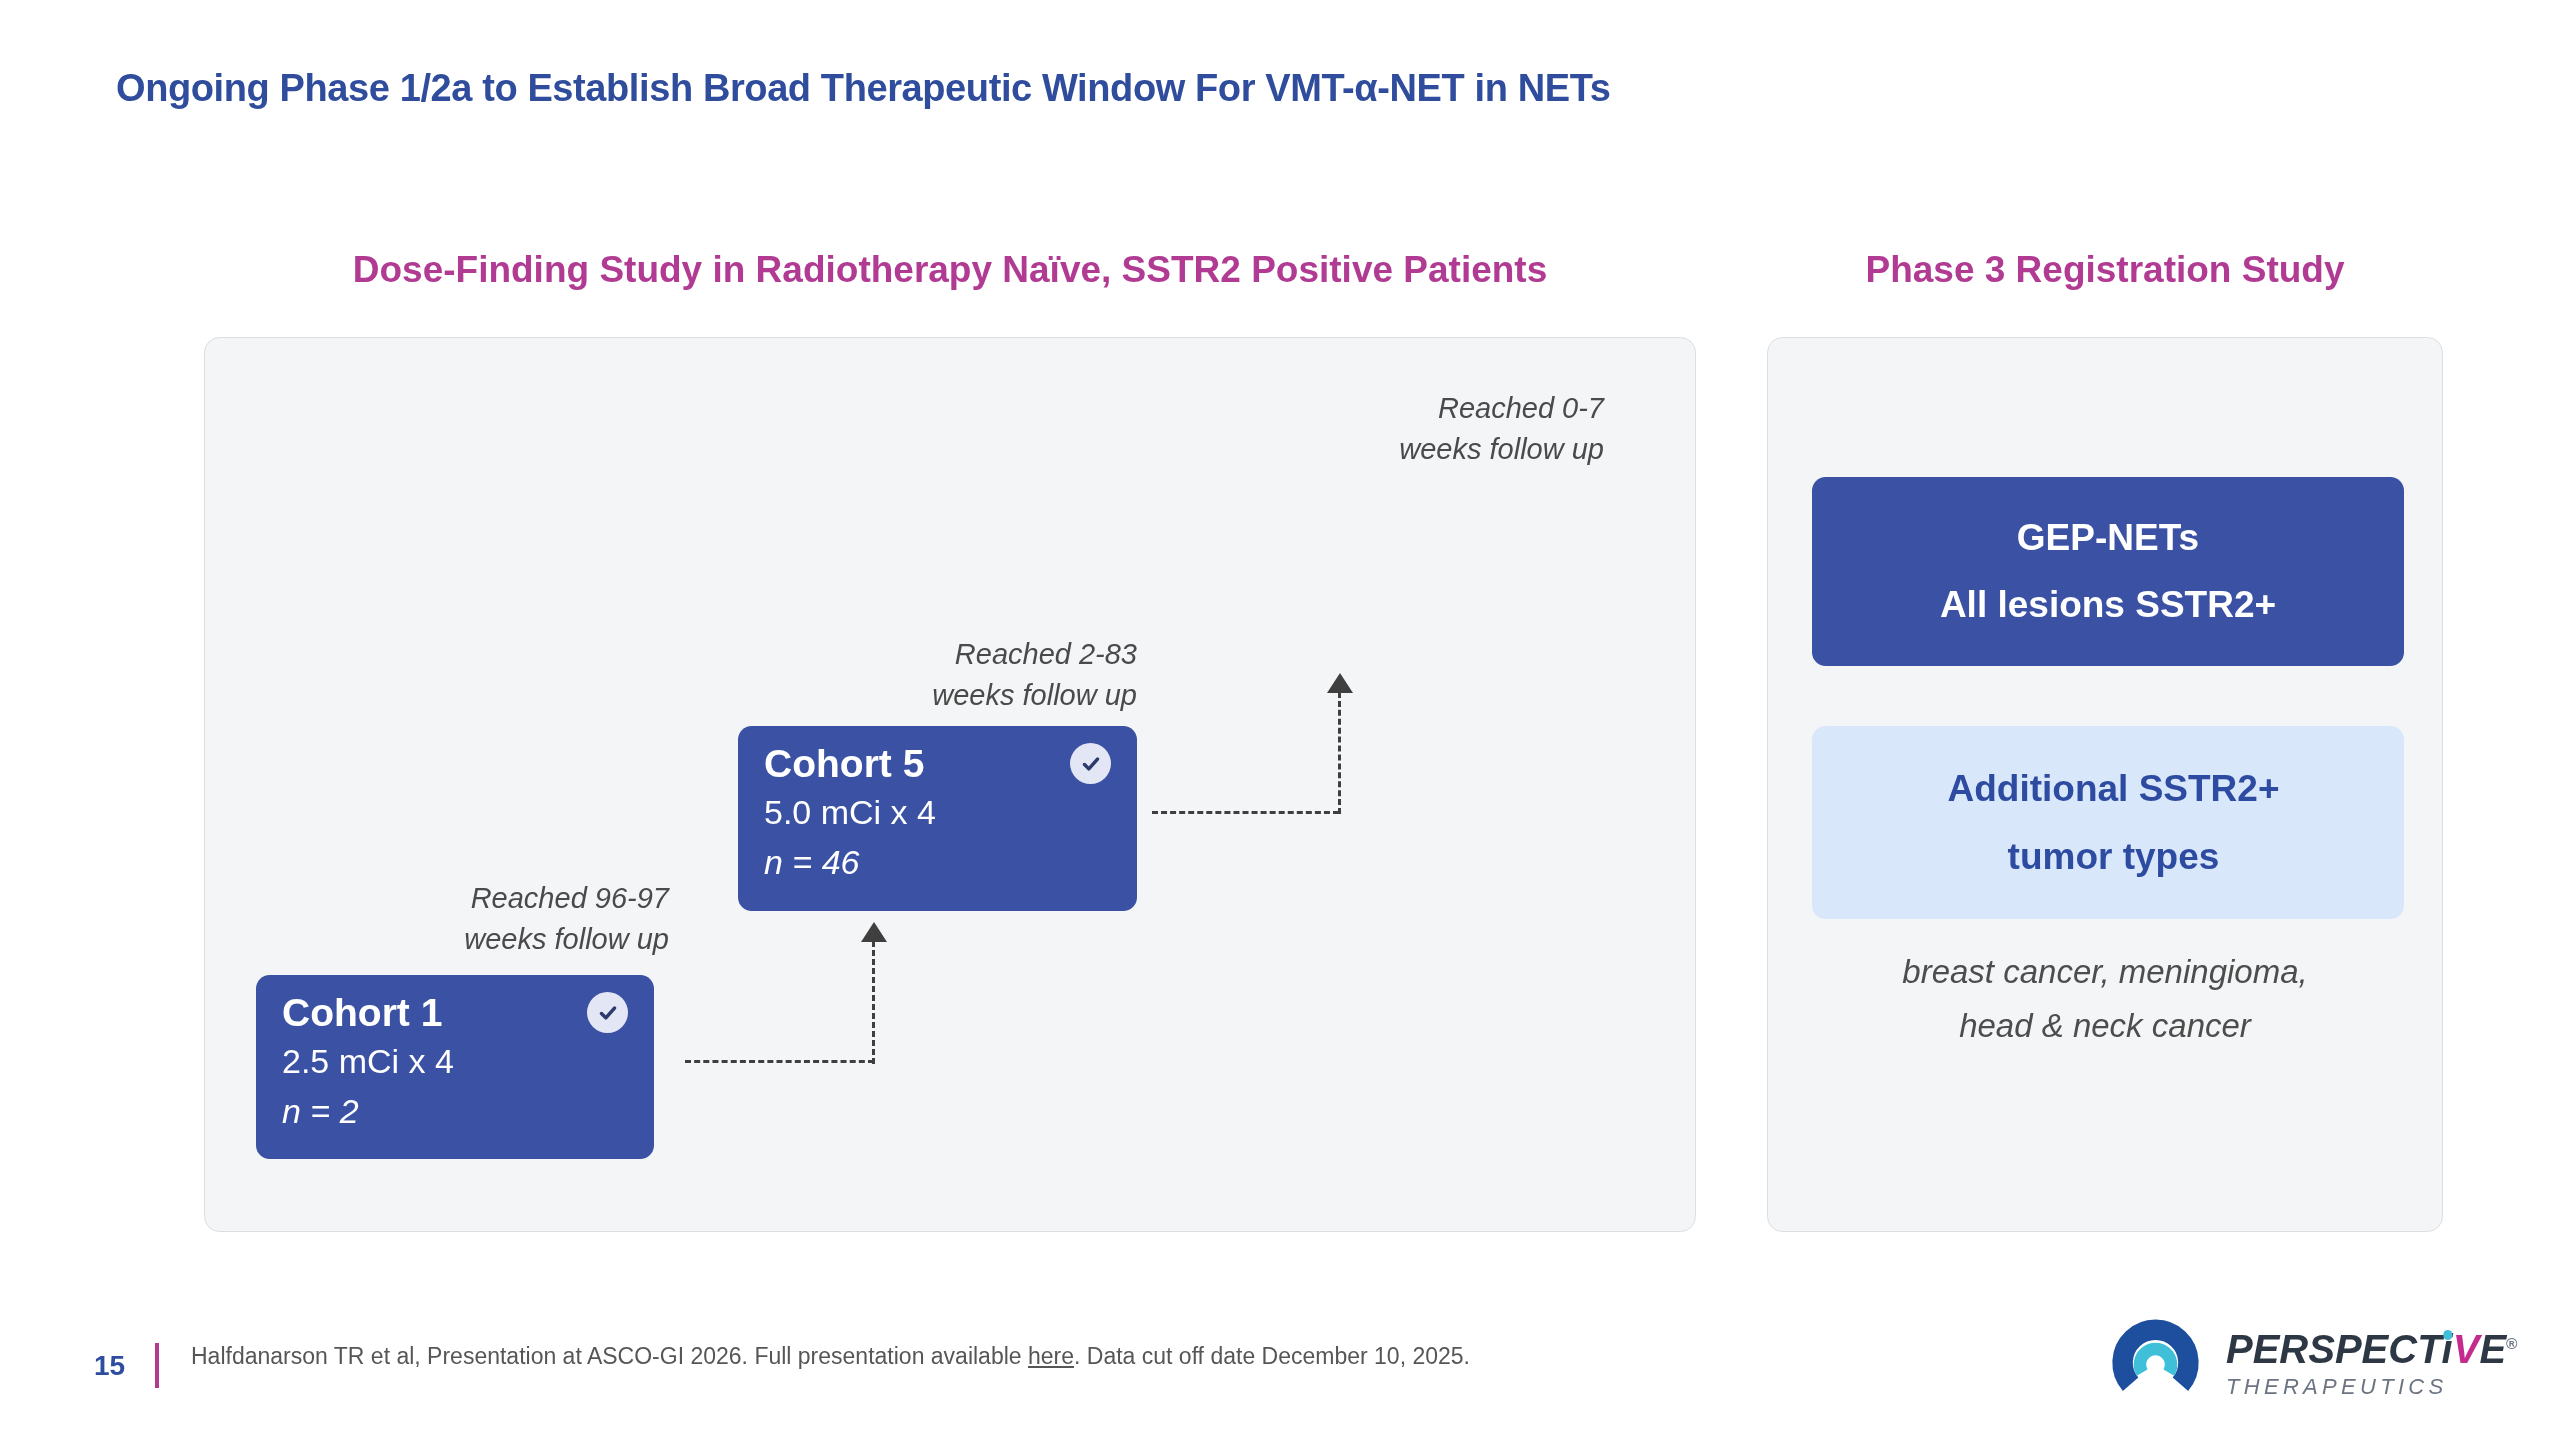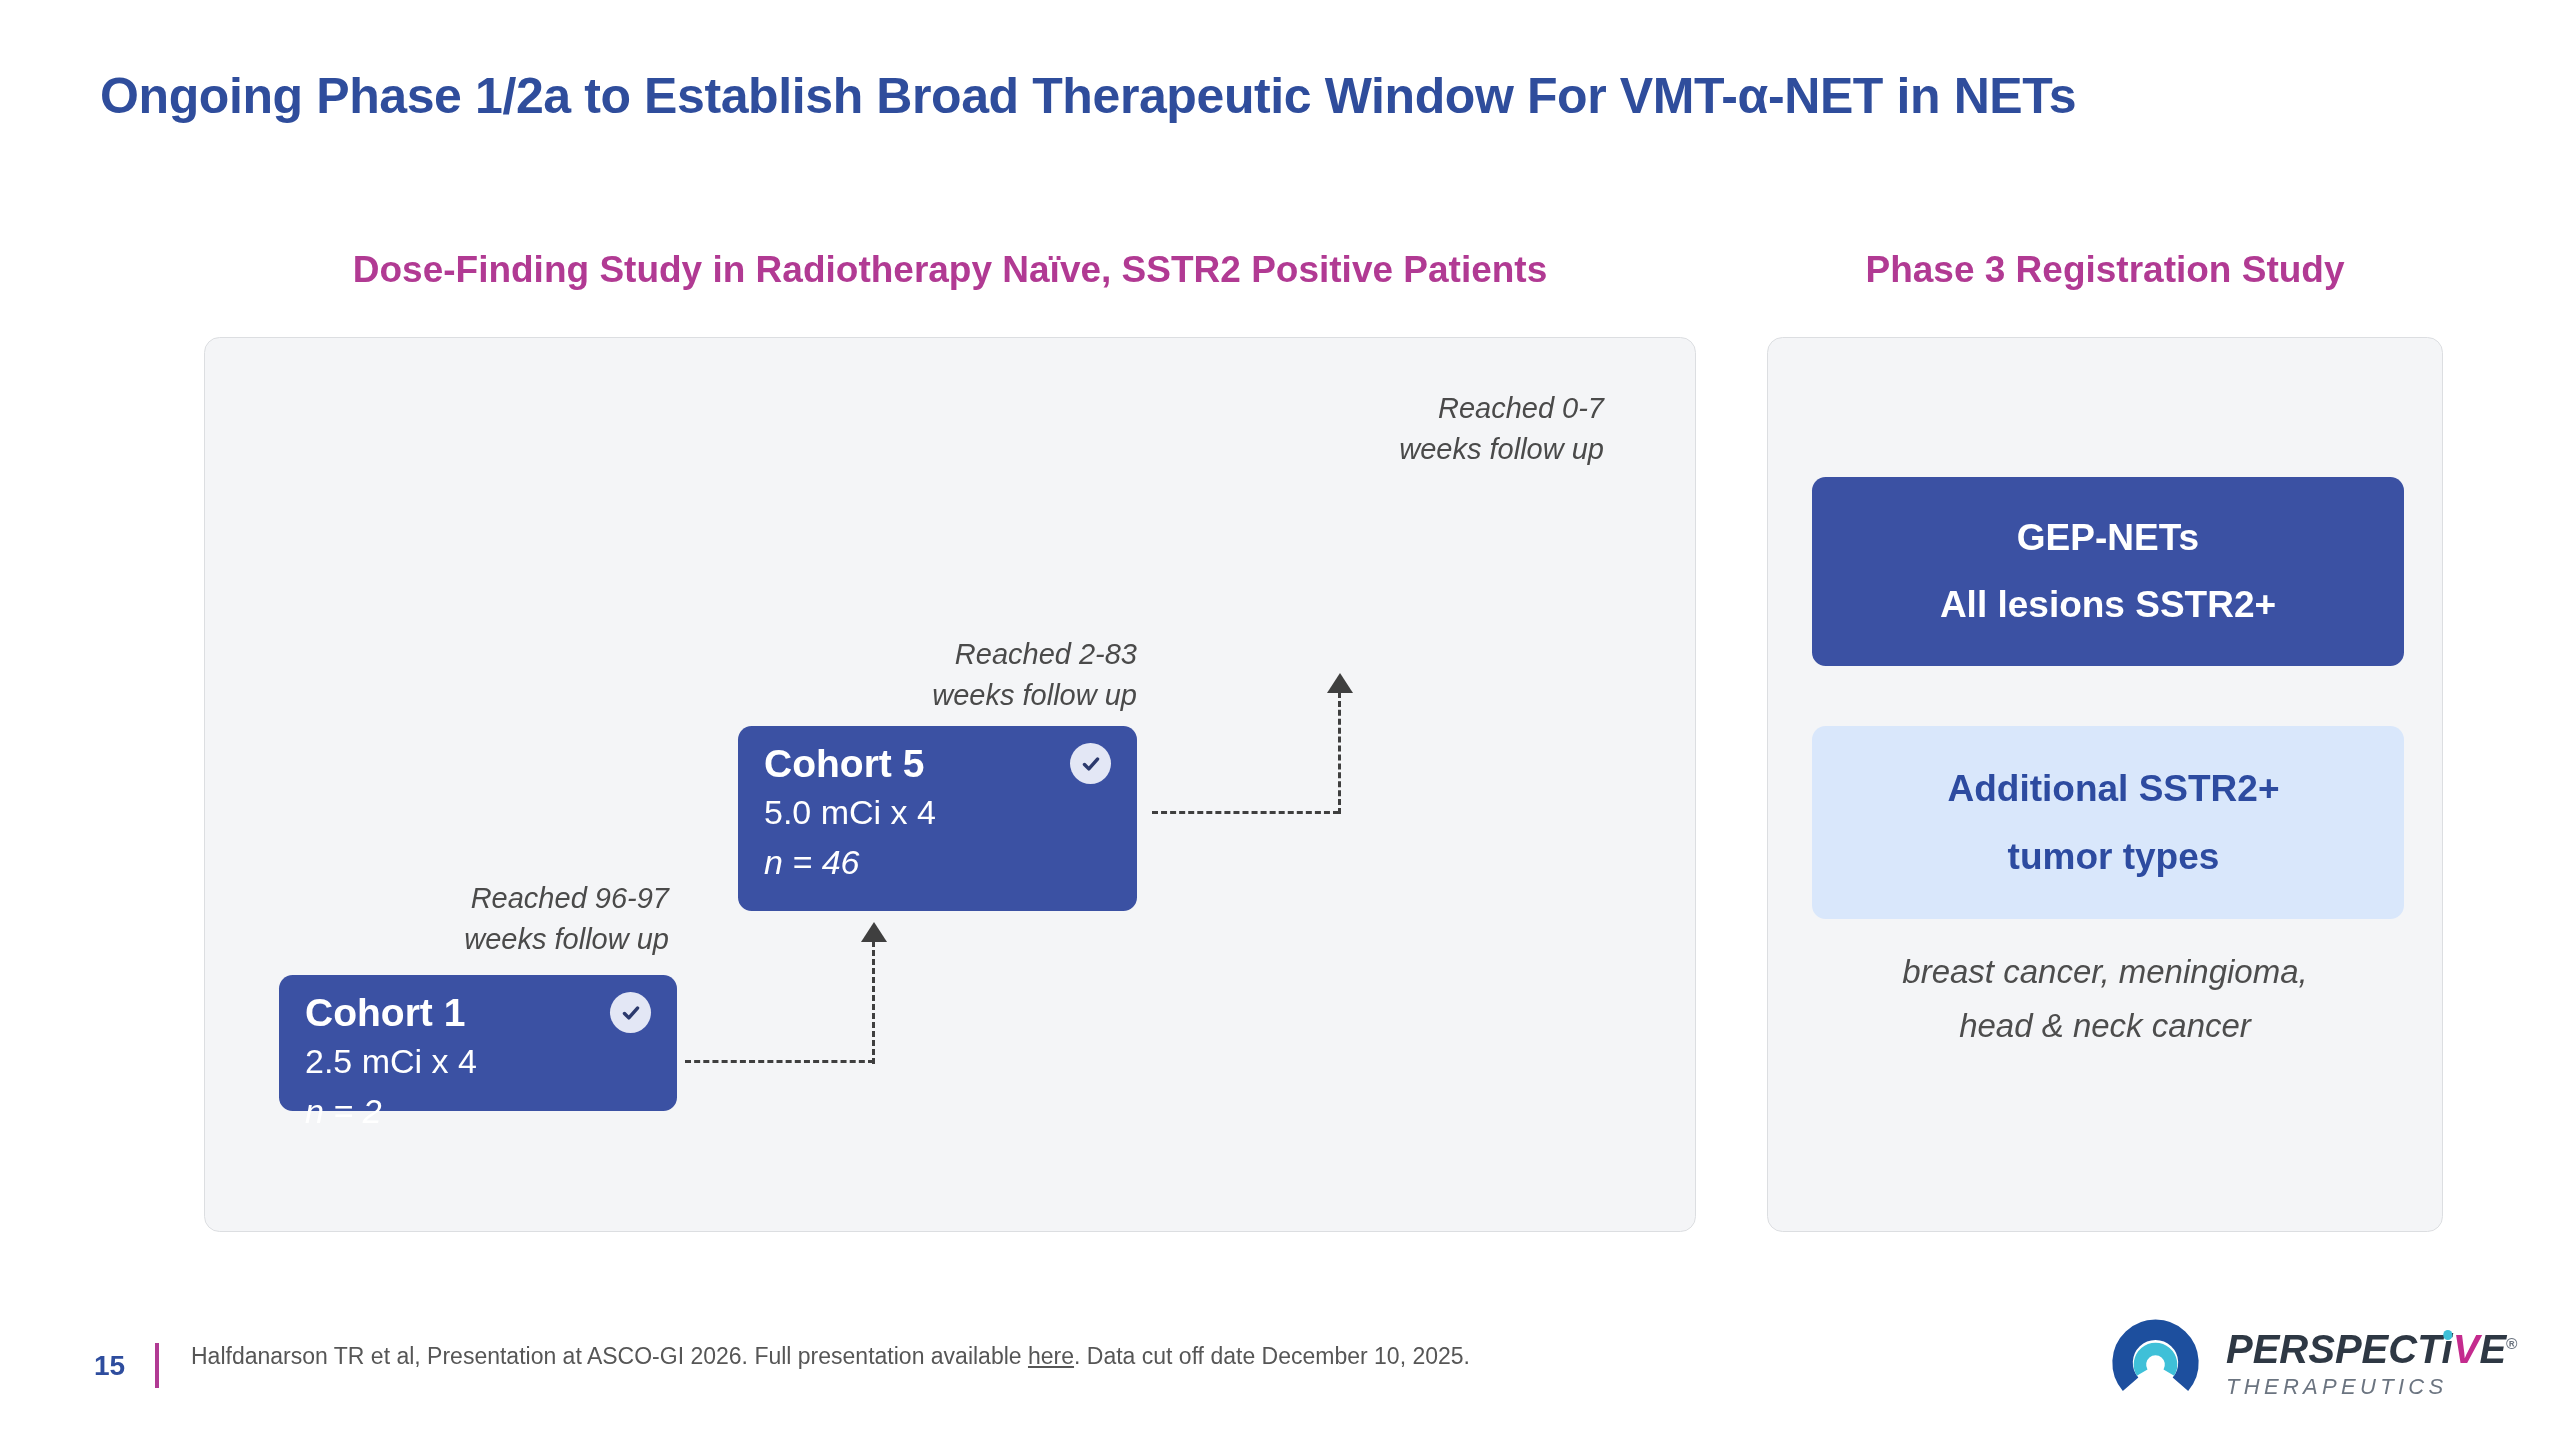--- a/index.html
+++ b/index.html
@@ -1,21 +1,21 @@
 <!DOCTYPE html>
 <html style="font-size:13.7px"><head>
 <meta charset="utf-8">
 <style>
   html,body{margin:0;padding:0;background:#ffffff;}
   body{font-family:"Liberation Sans", sans-serif;}
   #slide{position:relative;width:2576px;height:1449px;background:#ffffff;overflow:hidden;}
   .abs{position:absolute;}
 
   
-  .slide-title{left:100px;top:67px;font-size:50px;font-weight:bold;color:#2f4d9c;letter-spacing:-0.4px;}
+  .slide-title{left:116px;top:67px;font-size:38px;font-weight:bold;color:#2f4d9c;letter-spacing:-0.4px;}
 
   
   .section-header{font-size:37px;font-weight:bold;color:#b13a93;text-align:center;}
   .hdr-left{left:204px;top:249px;width:1492px;}
   .hdr-right{left:1767px;top:249px;width:676px;}
 
   
   .panel{background:#f4f5f7;border:1.7px solid #dcdee1;border-radius:15.5px;box-sizing:border-box;}
   .panel-left{left:204px;top:337px;width:1492px;height:895px;}
   .panel-right{left:1767px;top:337px;width:676px;height:895px;}
@@ -69,21 +69,21 @@
   <div class="abs section-header hdr-left">Dose-Finding Study in Radiotherapy Naïve, SSTR2 Positive Patients</div>
   <div class="abs section-header hdr-right">Phase 3 Registration Study</div>
 
   <div class="abs panel panel-left"></div>
   <div class="abs panel panel-right"></div>
 
   <div class="abs followup" style="left:271px;top:878px;width:398px;">
     <div>Reached 96-97</div>
     <div>weeks follow up</div>
   </div>
-  <div class="abs cohort-card" style="left:279px;top:975px;width:398px;height:136px;">
+  <div class="abs cohort-card" style="left:256px;top:975px;width:398px;height:184px;">
     <div class="cohort-title">Cohort 1</div>
     <div class="cohort-line">2.5 mCi x 4</div>
     <div class="cohort-line cohort-n">n = 2</div>
     <div class="check-circle">
       <svg viewBox="0 0 24 24">
           <path d="M6 12.5l4 4 8-9" stroke="#2c3a6d" stroke-width="3.2" fill="none" stroke-linecap="round" stroke-linejoin="round"></path>
         </svg>
     </div>
   </div>
 

